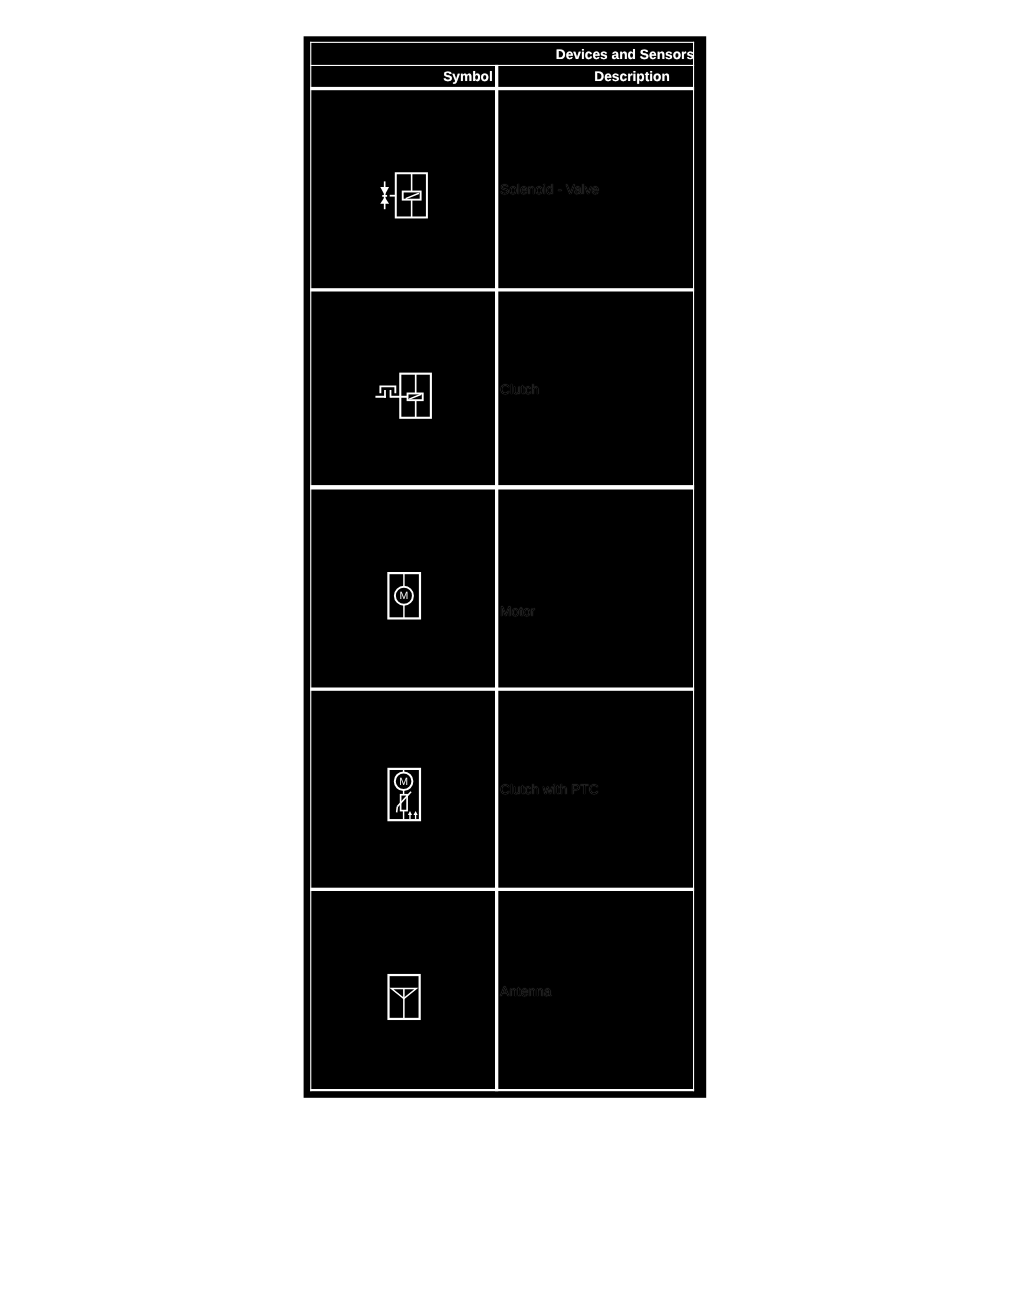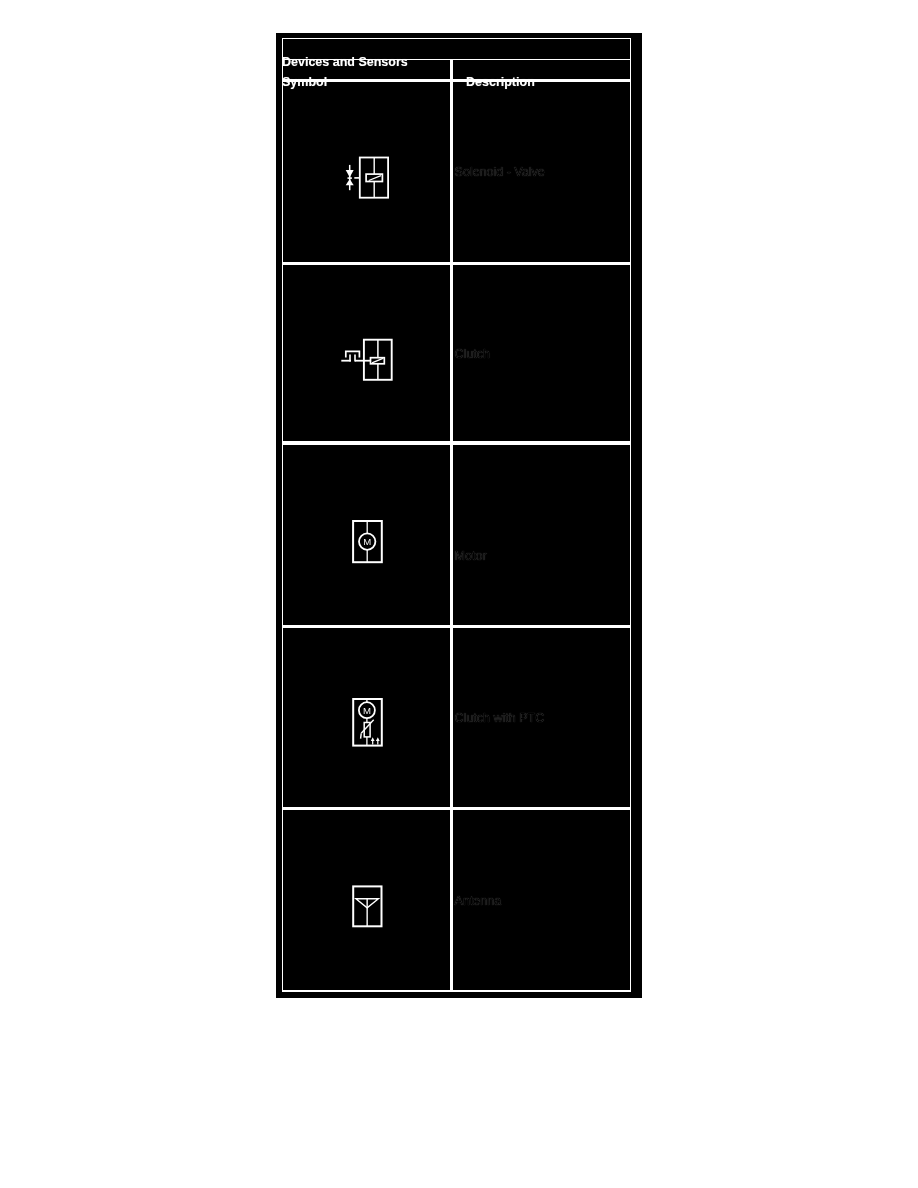--- a/index.html
+++ b/index.html
@@ -1,20 +1,20 @@
 <!DOCTYPE html>
 <html><head>
 <meta charset="utf-8">
 <style>
   html,body{margin:0;padding:0;background:#fff;}
   body{width:918px;height:1188px;position:relative;font-family:"Liberation Sans",sans-serif;overflow:hidden;-webkit-font-smoothing:antialiased;}
   .panel{position:absolute;left:276px;top:33px;width:366px;height:965px;background:#000;}
   .ln{position:absolute;background:#fff;filter:blur(0.5px);}
   .txt{position:absolute;color:#000000;font-size:12.5px;line-height:16px;white-space:nowrap;filter:blur(0.35px);text-shadow:0 0 0.7px rgba(255,255,255,0.5);}
-  .hdr{color:#fff;font-weight:bold;text-align:left;margin-top:12px;}
+  .hdr{color:#fff;font-weight:bold;text-align:right;}
   svg{position:absolute;overflow:visible;filter:blur(0.4px);}
   .st{stroke:#fff;fill:none;}
 </style>
 </head>
 <body>
 
 <div class="panel">
 
   <div class="ln" style="left:5.8px;top:4.9px;width:349.2px;height:1.4px;"></div>
 
@@ -36,21 +36,21 @@
 
   <div class="ln" style="left:5.8px;top:773.9px;width:349.2px;height:3.2px;"></div>
 
   <div class="ln" style="left:174.2px;top:25.9px;width:2.6px;height:933.2px;"></div>
 </div>
 
 <div class="txt hdr" style="left:282px;top:41.5px;width:349px;">Devices and Sensors</div>
 
 <div class="txt hdr" style="left:282px;top:62.2px;width:166px;">Symbol</div>
 
-<div class="txt hdr" style="left:451px;top:62.2px;width:179px;padding-left:15px;">Description</div>
+<div class="txt hdr" style="left:430px;top:62.2px;width:179px;">Description</div>
 
 <div class="txt" style="left:454.6px;top:164px;">Solenoid - Valve</div>
 
 <div class="txt" style="left:454.6px;top:346.2px;">Clutch</div>
 
 <div class="txt" style="left:454.6px;top:548px;">Motor</div>
 
 <div class="txt" style="left:454.6px;top:710.2px;">Clutch with PTC</div>
 
 <div class="txt" style="left:454.6px;top:892.5px;">Antenna</div>

